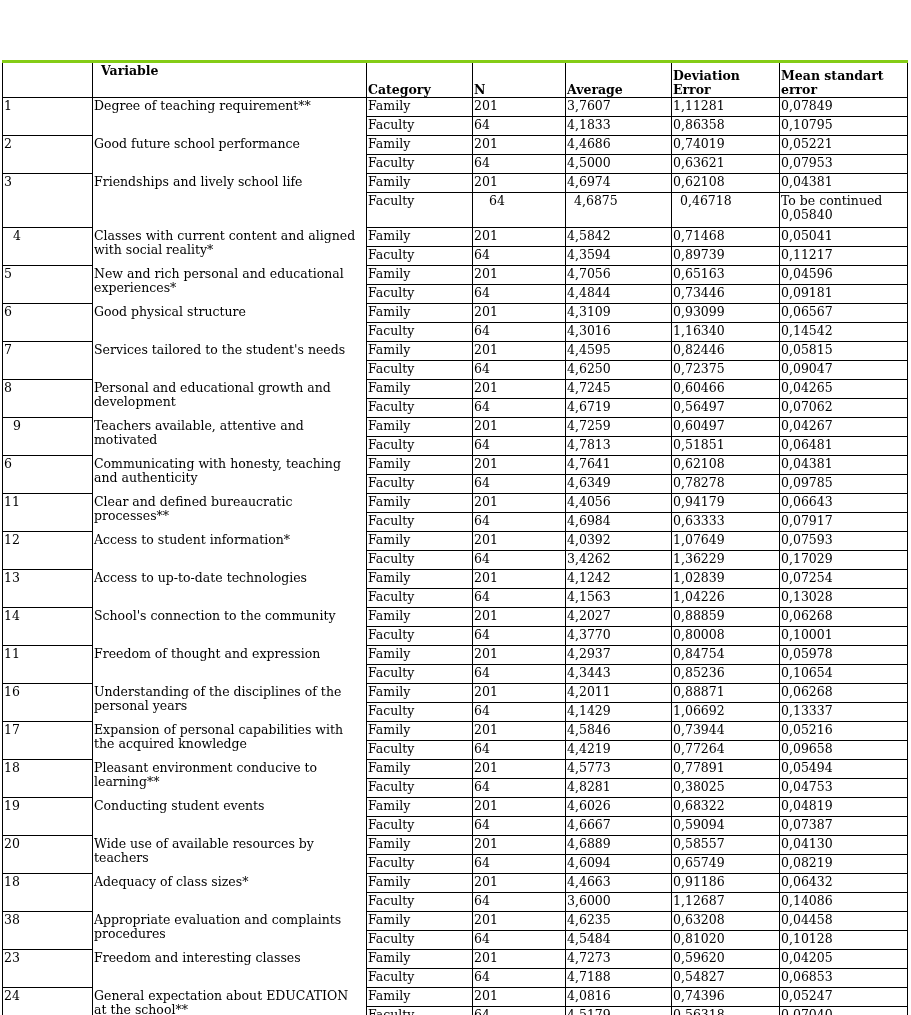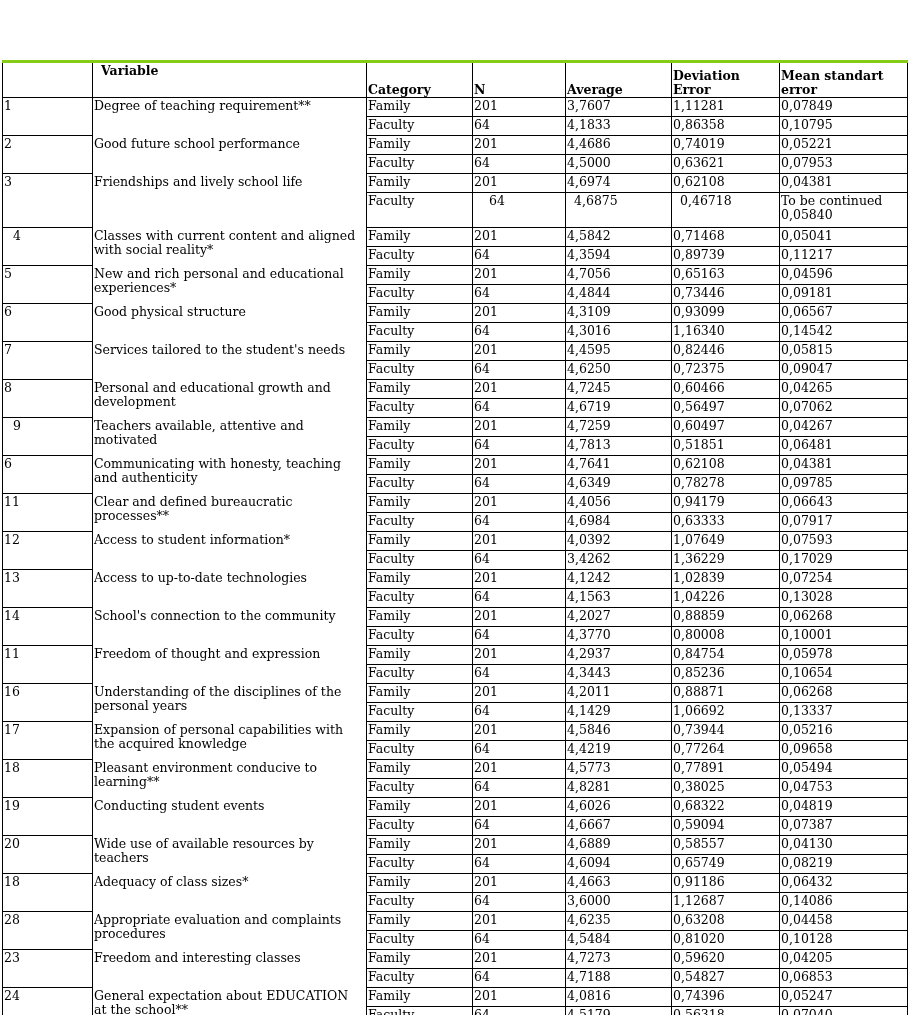--- a/index.html
+++ b/index.html
@@ -423,21 +423,21 @@
         <td class="mse">0,06432</td>
       </tr>
       <tr class="sub">
         <td class="cat">Faculty</td>
         <td class="n">64</td>
         <td class="avg">3,6000</td>
         <td class="dev">1,12687</td>
         <td class="mse">0,14086</td>
       </tr>
       <tr class="sub group-start">
-        <td class="num" rowspan="2">28</td>
+        <td class="num" rowspan="2">38</td>
         <td class="var" rowspan="2">
           <span class="var-text">Appropriate evaluation and complaints procedures</span>
         </td>
         <td class="cat">Family</td>
         <td class="n">201</td>
         <td class="avg">4,6235</td>
         <td class="dev">0,63208</td>
         <td class="mse">0,04458</td>
       </tr>
       <tr class="sub">

